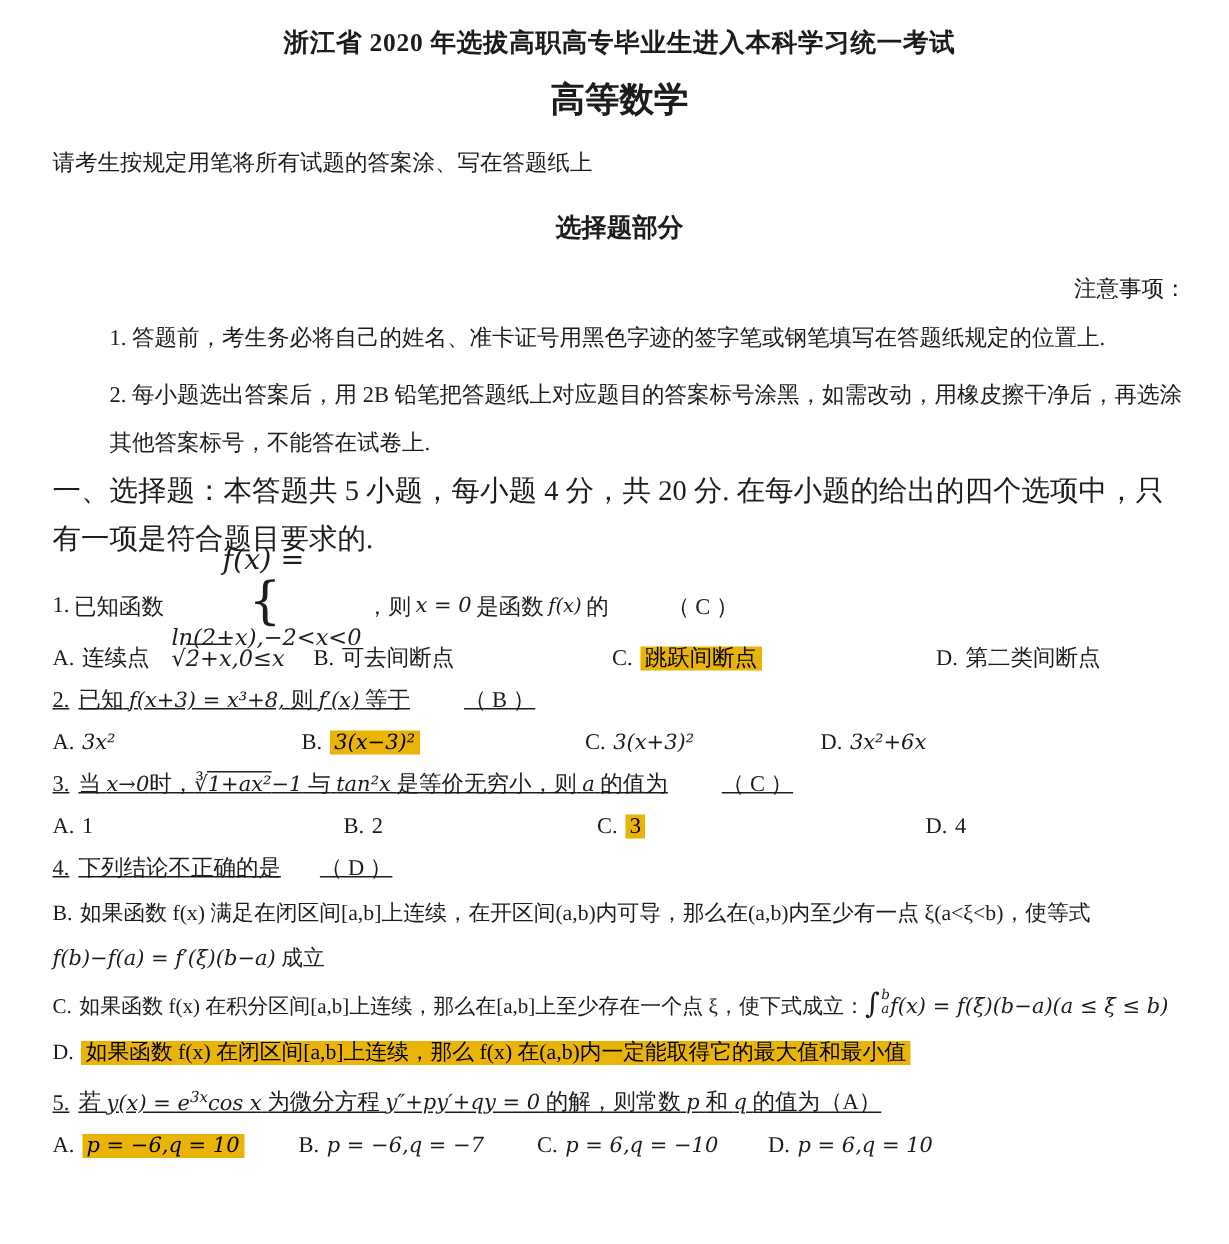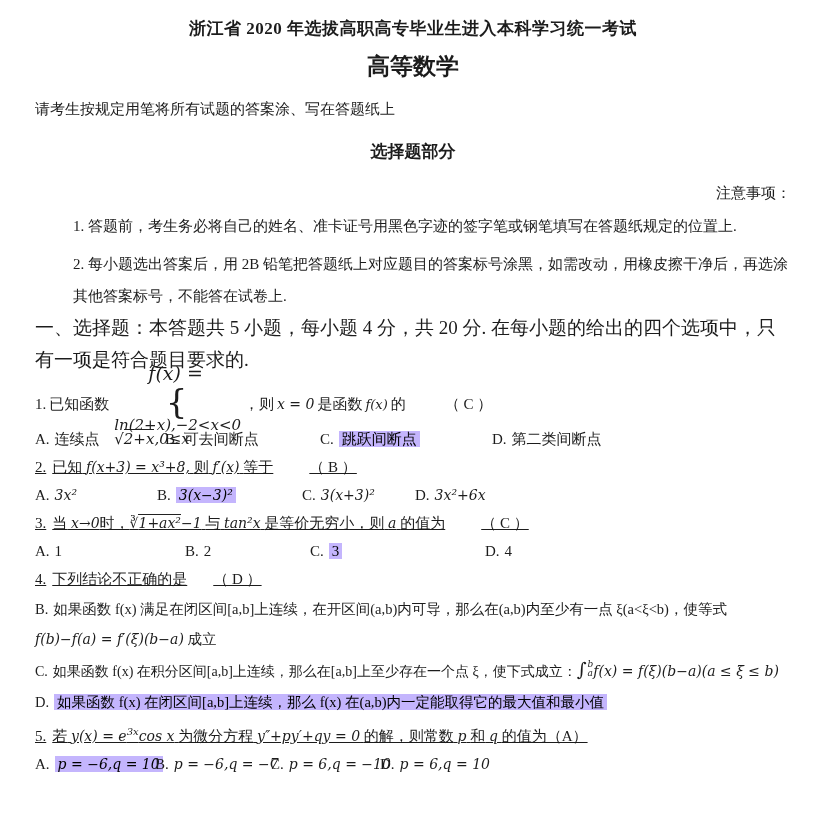--- a/index.html
+++ b/index.html
@@ -33,33 +33,33 @@
   .qstem1 { display:flex; align-items:center; height:44px; margin-top:6px; }
   .qstem1 > span { margin-right:3px; flex:none; }
   .pw    { display:inline-flex; align-items:center;flex-direction:column; }
   .flhs  { font-family:"DejaVu Serif",serif; font-style:italic; font-size:19px; margin-right:2px; }
   .brace { font-size:34px; font-weight:400; line-height:1; font-family:"DejaVu Serif",serif; }
   .cases { display:inline-flex; flex-direction:column; font-size:15px; line-height:14px; margin-left:2px;
            font-family:"DejaVu Serif",serif; font-style:italic; }
   .case  { white-space:nowrap; }
 
   
-  .opts { display:flex; line-height:27px; font-size:15px; }
+  .opts { display:flex; line-height:27px; font-size:15px;gap:44px; }
   .opt  { flex:none; white-space:nowrap; }
   .olabel { margin-right:5px; }
 
   
   .q4p { font-size:14.5px; line-height:30px; margin:0; }
   .nowrapline { white-space:nowrap; font-size:14px; }
   .intwrap { display:inline-flex; align-items:center; }
   .int  { font-size:19px; font-family:"DejaVu Serif",serif; }
   .ilim { display:inline-flex; flex-direction:column; font-size:9px; line-height:9px;
           font-family:"DejaVu Serif",serif; font-style:italic; margin-left:1px; }
 
-  .hl { background:#c4b5fd; color:#000; padding:0 3px; }
+  .hl { background:#eab308; color:#000; padding:0 3px; }
 </style>
 </head>
 <body>
 
 <div class="page">
 
   <div class="title">浙江省 2020 年选拔高职高专毕业生进入本科学习统一考试</div>
   <div class="subject">高等数学</div>
   <p class="inst">请考生按规定用笔将所有试题的答案涂、写在答题纸上</p>
   <div class="secTitle">选择题部分</div>

